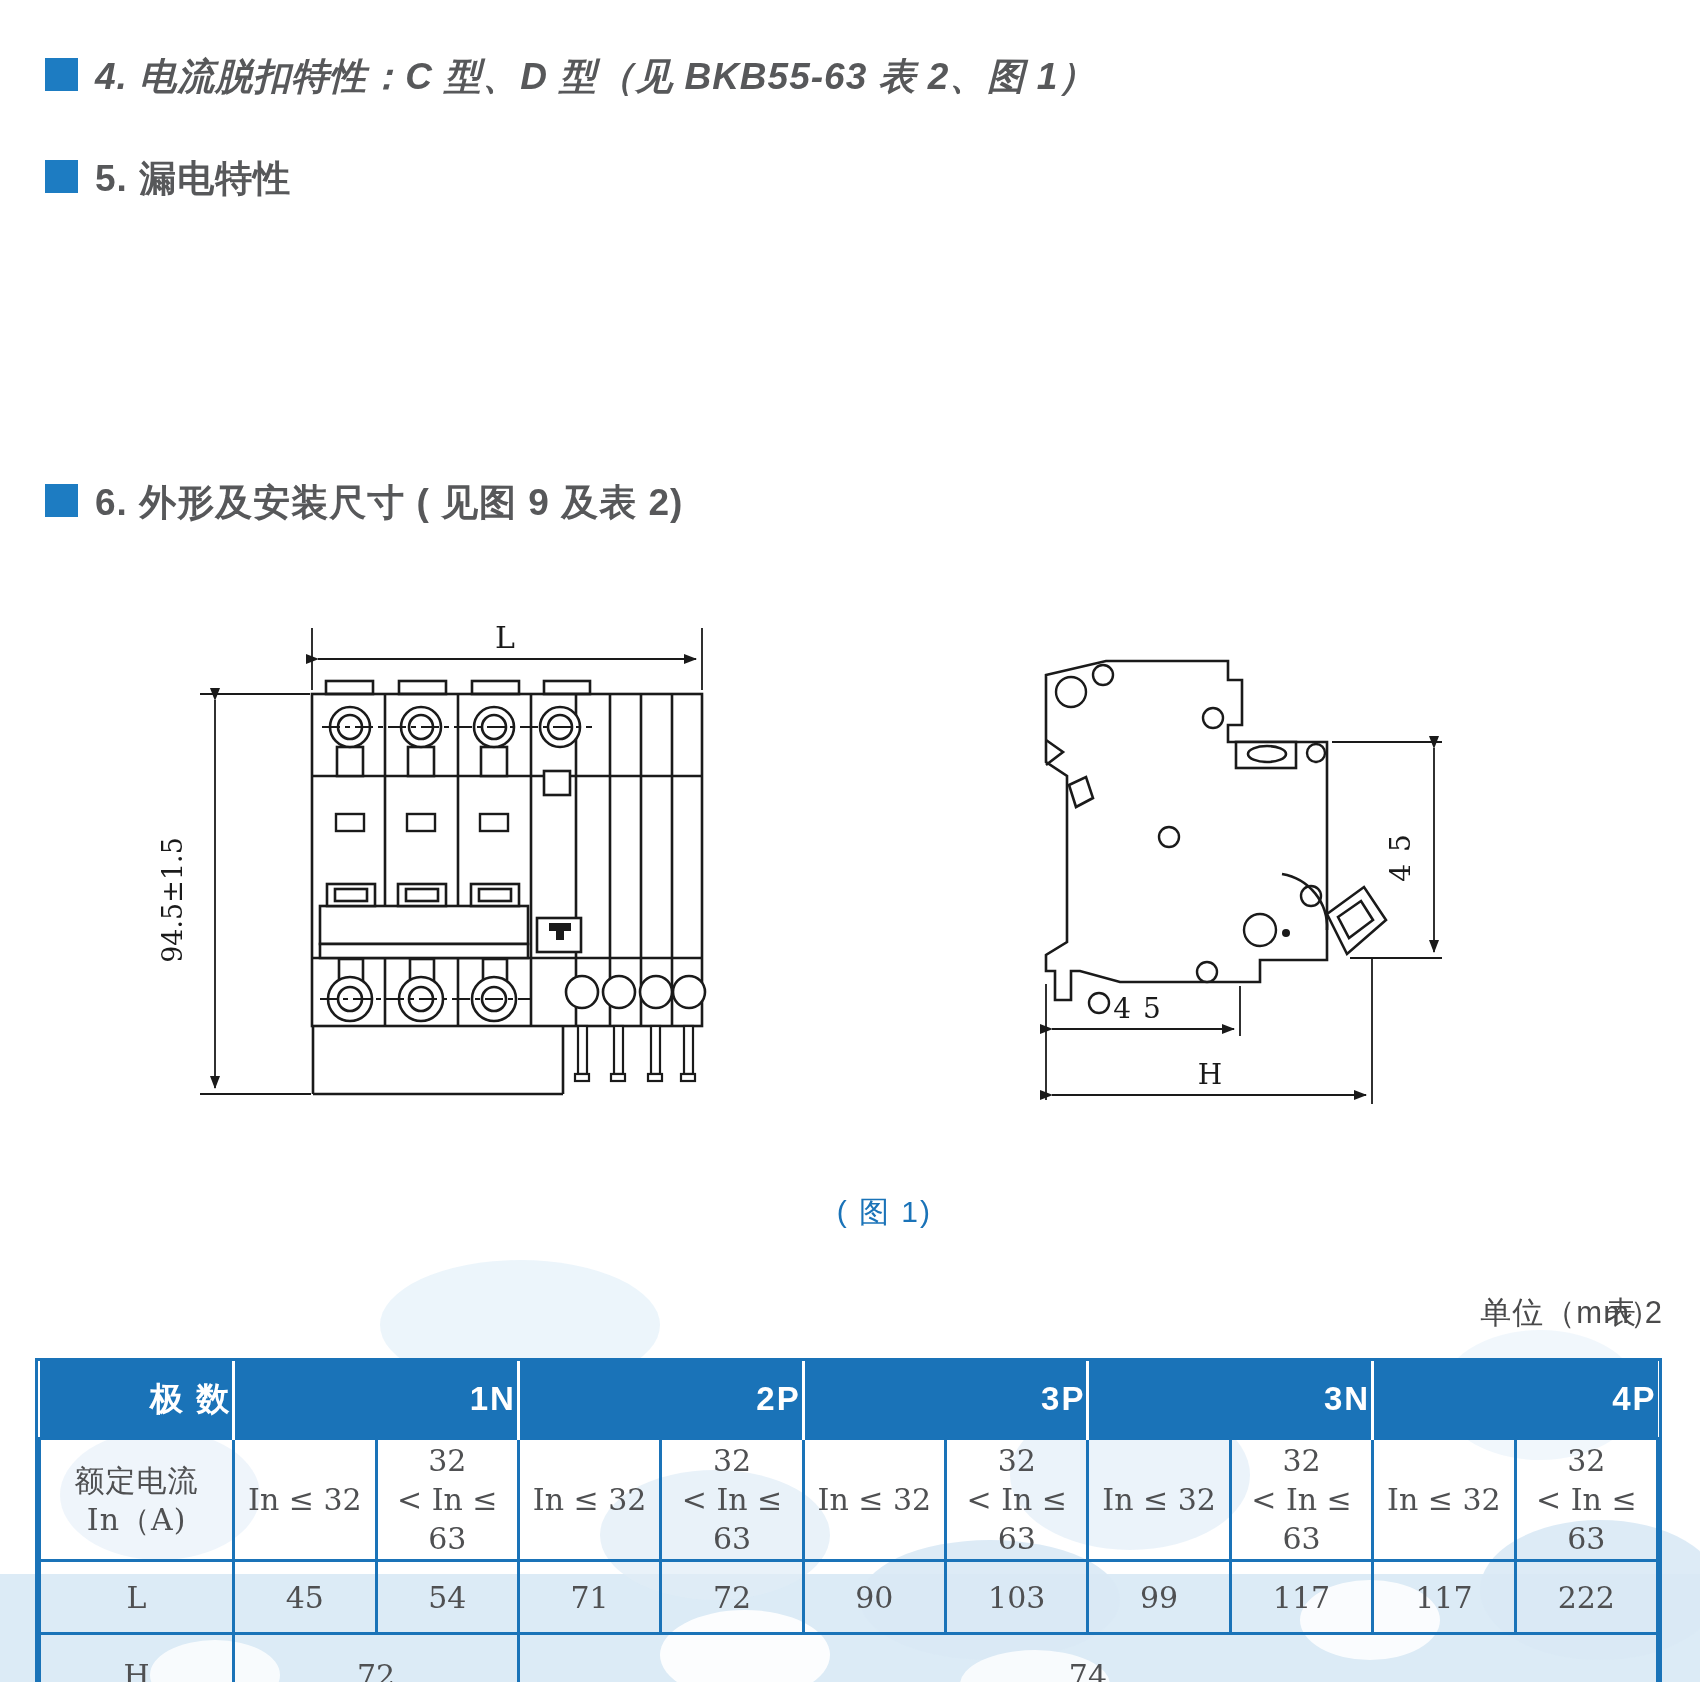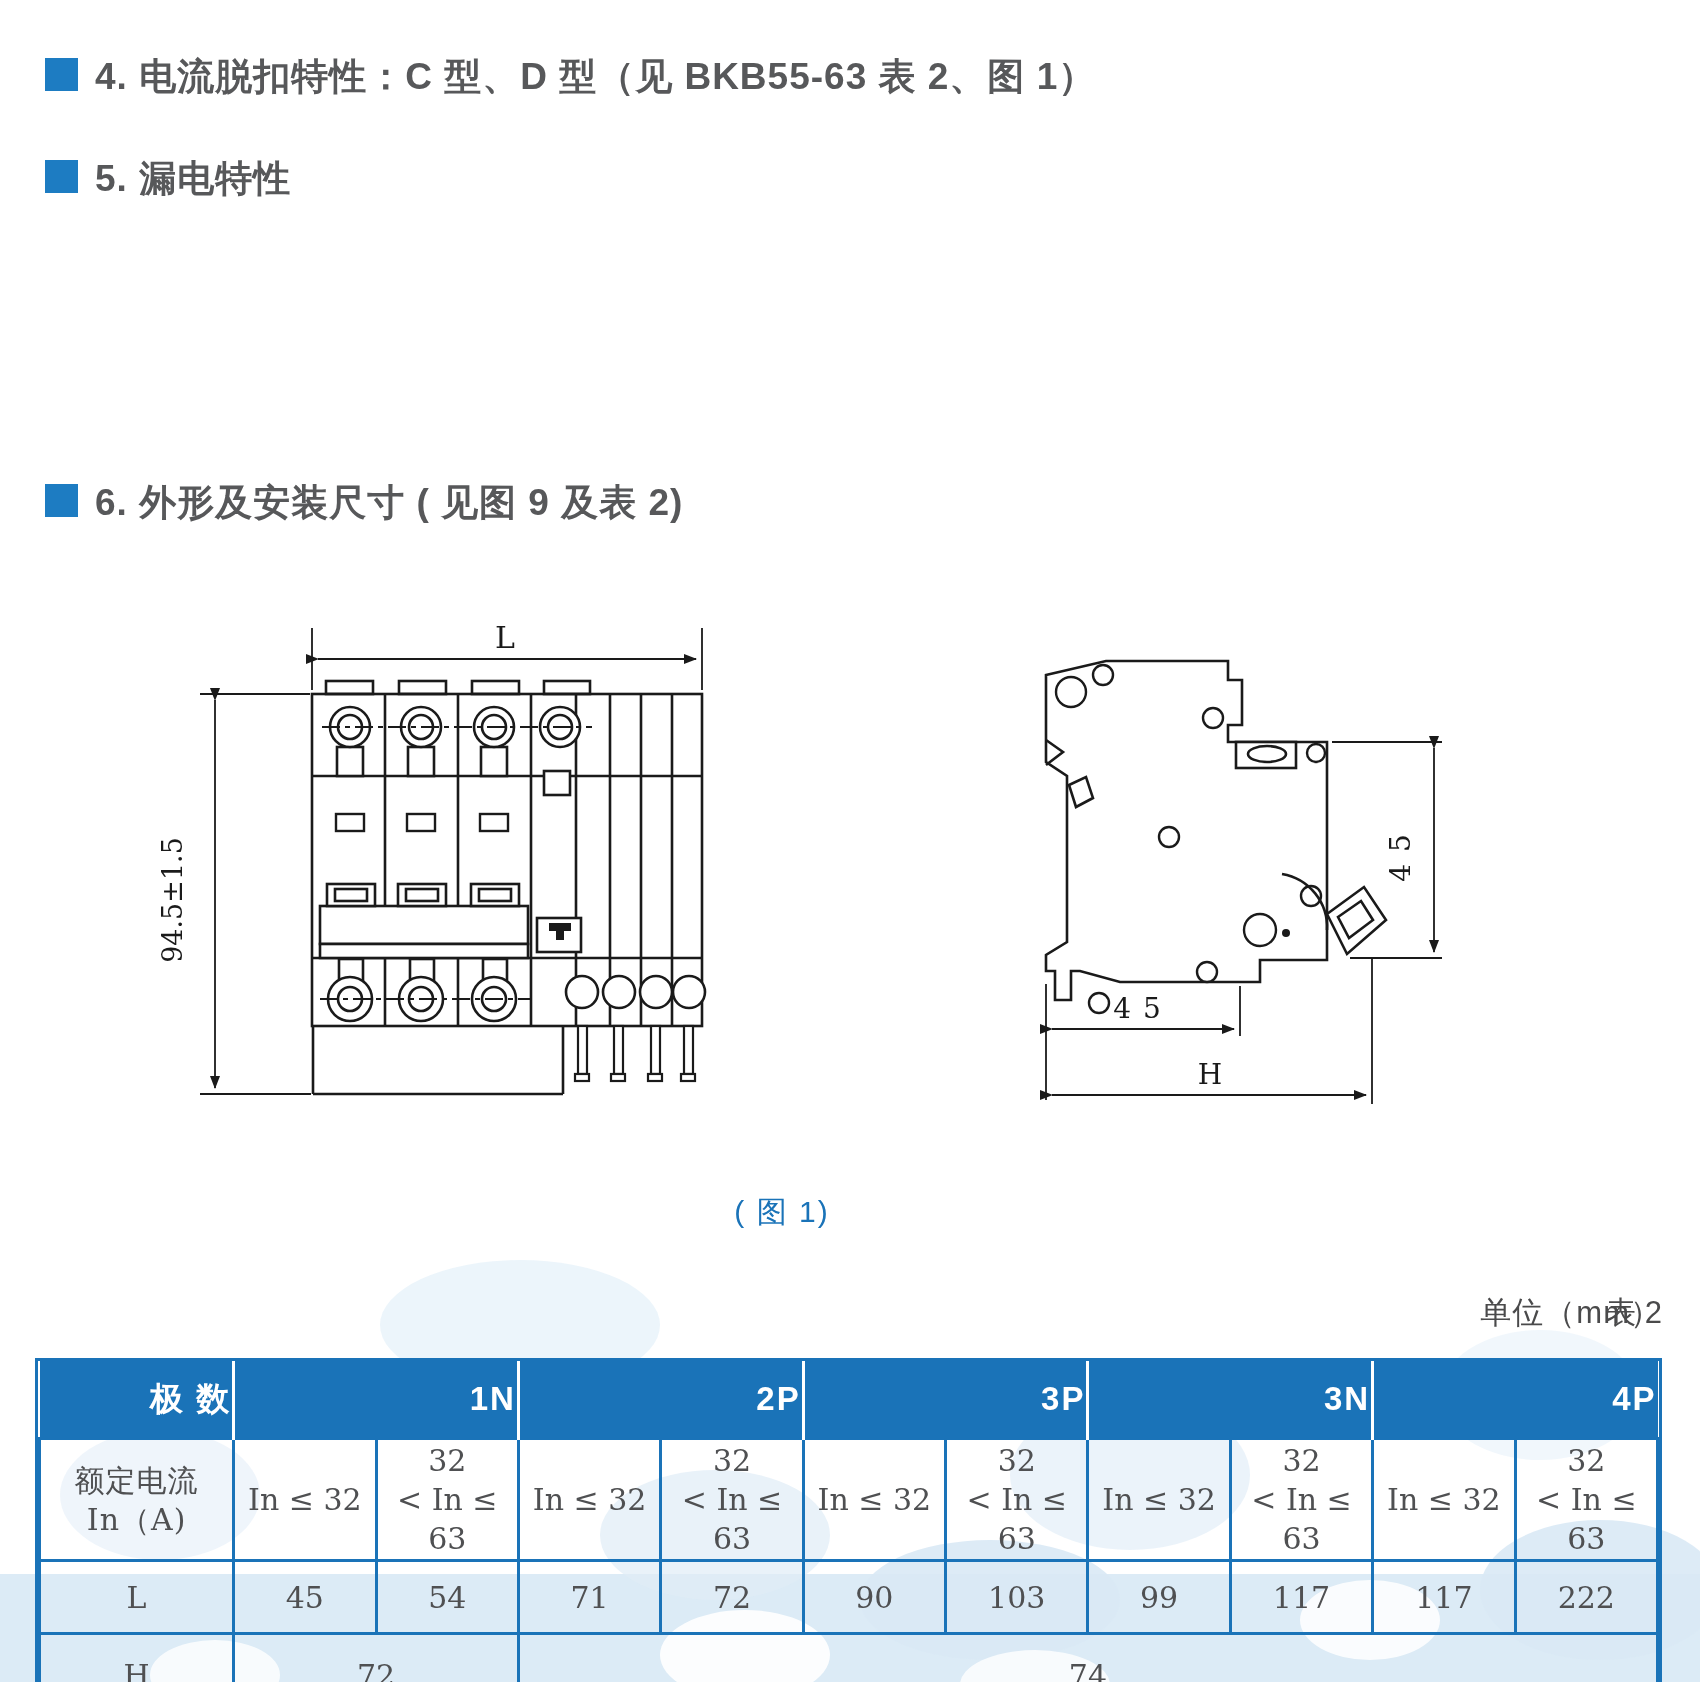--- a/index.html
+++ b/index.html
@@ -8,21 +8,21 @@
   .layer{position:absolute;z-index:1;}
   
   .wm{position:absolute;z-index:0;}
   .wm-strip{left:0;top:1574px;width:1700px;height:108px;background:#dcebf6;}
   .blob{position:absolute;border-radius:50%;}
   
   .sec-square{position:absolute;width:33px;height:33px;background:#1d7cc2;}
   .sec-title{position:absolute;font-size:37px;font-weight:bold;color:#57585a;white-space:nowrap;letter-spacing:1px;}
   .para{position:absolute;left:96px;top:224px;font-size:29px;line-height:48.5px;color:#595a5c;letter-spacing:0.5px;}
   
-  .fig-caption{position:absolute;left:632px;top:1192px;width:300px;text-align:center;
+  .fig-caption{position:absolute;left:632px;top:1192px;width:300px;text-align:right;
                font-size:30px;color:#1a73b8;letter-spacing:2px;}
   
   .tbl-caption{position:absolute;left:35px;top:1292px;width:1627px;text-align:right;font-size:31px;color:#4a4a4b;}
   .tbl-unit{position:absolute;top:1292px;right:38px;font-size:31px;color:#4a4a4b;letter-spacing:1px;margin-left:25px;}
   .tbl-wrap{position:absolute;left:35px;top:1358px;width:1627px;border:3px solid #1a73b8;box-sizing:border-box;}
   table.size{width:100%;border-collapse:collapse;table-layout:fixed;background:transparent;}
   table.size th{background:#1a73b8;color:#ffffff;font-size:33px;font-weight:bold;
                 border-left:3px solid #ffffff;border-right:3px solid #ffffff;
                 border-top:0;border-bottom:0;height:74px;text-align:right;letter-spacing:2px;}
   table.size th:first-child{border-left:0;}
@@ -47,21 +47,21 @@
   <div class="wm blob" style="left:600px;top:1470px;width:230px;height:130px;background:#dfecf7;opacity:.7;"></div>
   <div class="wm blob" style="left:1440px;top:1330px;width:200px;height:130px;background:#e7f2fa;opacity:.6;"></div>
   <div class="wm blob" style="left:860px;top:1540px;width:260px;height:120px;background:#d9e9f5;opacity:.9;"></div>
   <div class="wm blob" style="left:1480px;top:1520px;width:240px;height:140px;background:#d9e9f5;opacity:.9;"></div>
   <div class="wm blob" style="left:660px;top:1610px;width:170px;height:90px;background:#ffffff;opacity:.9;"></div>
   <div class="wm blob" style="left:1300px;top:1580px;width:140px;height:80px;background:#ffffff;opacity:.85;"></div>
   <div class="wm blob" style="left:150px;top:1640px;width:130px;height:70px;background:#ffffff;opacity:.8;"></div>
   <div class="wm blob" style="left:960px;top:1650px;width:150px;height:70px;background:#ffffff;opacity:.8;"></div>
 
   <div class="layer sec-square" style="left:45px;top:58px;"></div>
-  <div class="layer sec-title" style="left:95px;top:52px;">4. 电流脱扣特性：C 型、D 型（见 BKB55-63 表 2、图 1）</div>
+  <div class="layer sec-title" style="left:95px;top:52px;font-style:italic;">4. 电流脱扣特性：C 型、D 型（见 BKB55-63 表 2、图 1）</div>
 
   <div class="layer sec-square" style="left:45px;top:160px;"></div>
   <div class="layer sec-title" style="left:95px;top:154px;">5. 漏电特性</div>
 
 
   <div class="layer sec-square" style="left:45px;top:484px;"></div>
   <div class="layer sec-title" style="left:95px;top:478px;">6. 外形及安装尺寸 ( 见图 9 及表 2)</div>
 
   <svg class="layer" style="left:130px;top:570px;" width="580" height="540" viewBox="0 0 580 540">
     <defs>

